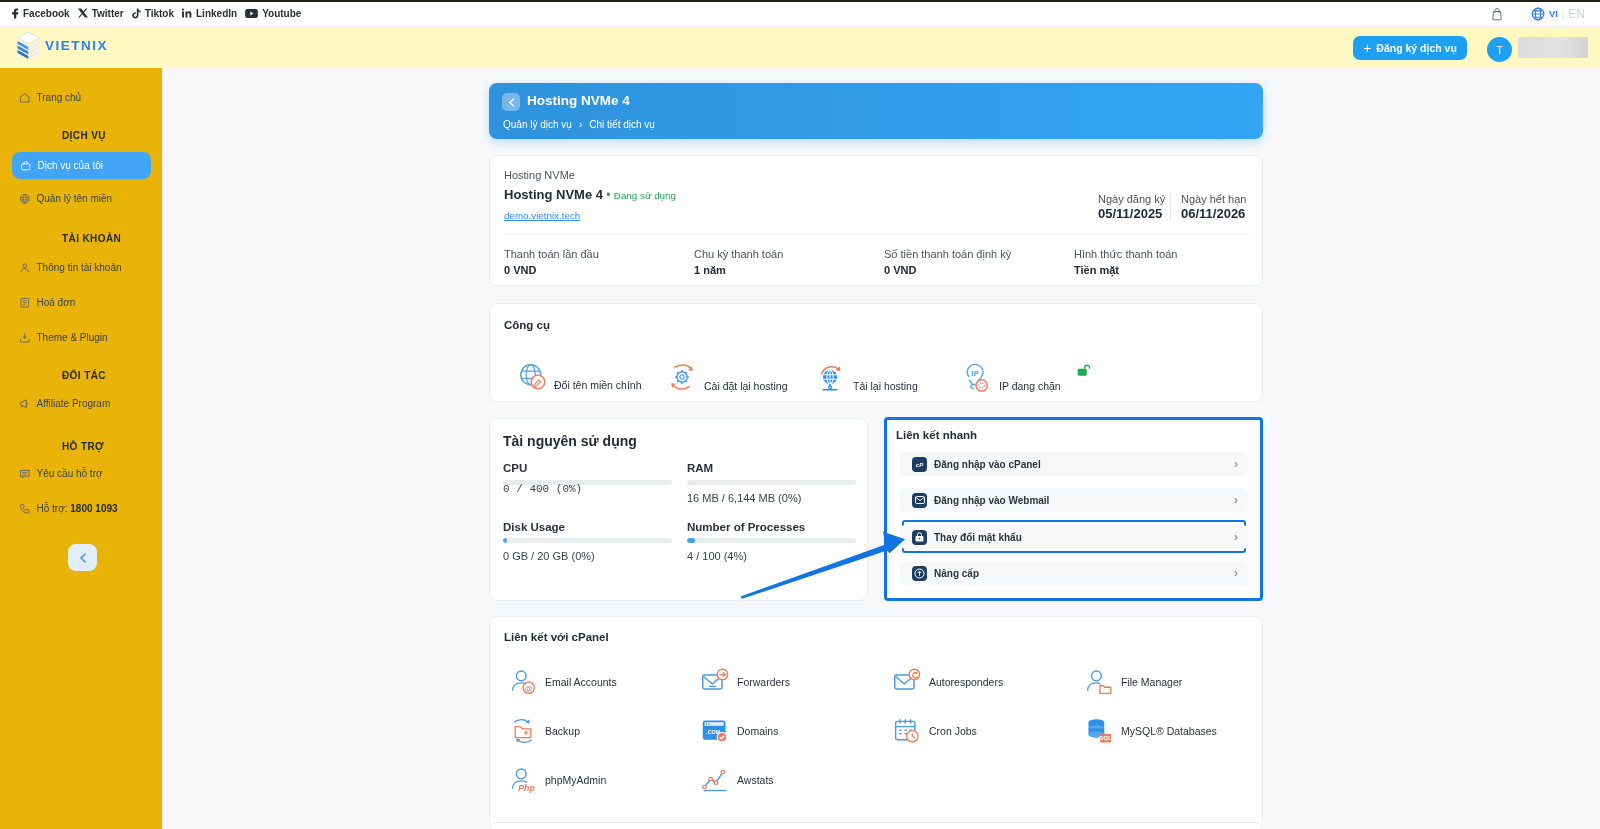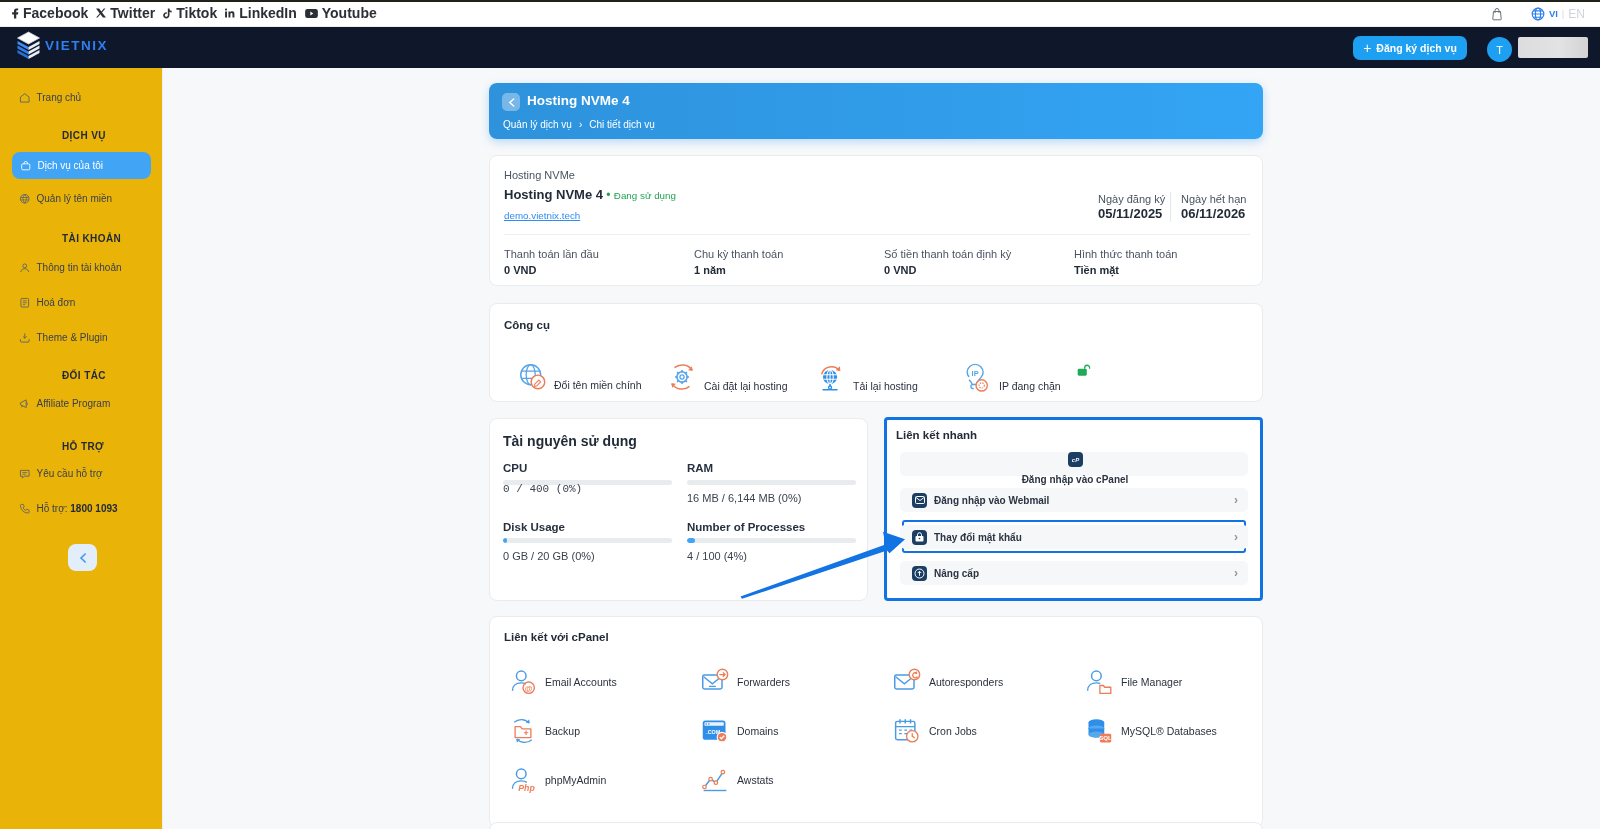--- a/index.html
+++ b/index.html
@@ -1,25 +1,25 @@
 <!DOCTYPE html>
 <html><head>
 <meta charset="utf-8">
 <style>
 *{margin:0;padding:0;box-sizing:border-box;}
 html,body{width:1600px;height:829px;overflow:hidden;}
 body{font-family:"Liberation Sans",sans-serif;background:#f7f8fa;position:relative;-webkit-font-smoothing:antialiased;}
 .abs{position:absolute;}
 
 #topbar{position:absolute;left:0;top:0;width:1600px;height:27px;background:#fff;border-bottom:1px solid #ececee;display:flex;align-items:center;padding-left:11px;gap:8px;z-index:5;}
-.soc{display:flex;align-items:center;gap:4px;font-size:14px;color:#2b2f36;font-weight:700;}
+.soc{display:flex;align-items:center;gap:4px;font-size:10px;color:#2b2f36;font-weight:700;}
 .soc svg{display:block;}
 #topright{position:absolute;right:15px;top:0;height:27px;display:flex;align-items:center;gap:28px;z-index:6;}
 
-#header{position:absolute;left:0;top:27px;width:1600px;height:41px;background:#0f172a;z-index:4;}
+#header{position:absolute;left:0;top:27px;width:1600px;height:41px;background:#fef9c3;z-index:4;}
 #logo{position:absolute;left:16px;top:4px;display:flex;align-items:center;gap:4px;}
 #logotext{font-size:13.5px;font-weight:700;color:#2e7ff0;letter-spacing:1.5px;}
 #regbtn{position:absolute;left:1353px;top:9px;width:114px;height:24px;background:#1d9ff2;border-radius:7px;color:#fff;font-size:10.5px;font-weight:700;display:flex;align-items:center;justify-content:center;gap:5px;}
 #avatar{position:absolute;left:1487px;top:10px;width:25px;height:25px;border-radius:50%;background:#1d9ff2;color:#fff;font-size:11px;display:flex;align-items:center;justify-content:center;}
 #nameblur{position:absolute;left:1518px;top:10px;width:70px;height:21px;background:linear-gradient(90deg,#dcdcdc,#e3e3e3 60%,#d2d2d2);border-radius:2px;}
 
 #sidebar{position:absolute;left:0;top:68px;width:163px;height:761px;background:#eab308;border-right:1px solid #ededf0;z-index:3;}
 .snav{position:absolute;left:19px;display:flex;align-items:center;gap:6px;font-size:10px;color:#39404c;}
 .snav svg{width:11.5px;height:11.5px;}
 #activepill svg{width:11.5px;height:11.5px;}
@@ -270,21 +270,21 @@
   <div class="rval" style="left:13px;top:131px;">0 GB / 20 GB (0%)</div>
   <div class="rlabel" style="left:197px;top:102px;">Number of Processes</div>
   <div class="rbar" style="left:197px;top:119px;">
       <i style="width:8px;"></i>
     </div>
   <div class="rval" style="left:197px;top:131px;">4 / 100 (4%)</div>
 </div>
 
 <div id="qlcard" class="abs">
   <div class="ctitle abs" style="left:9px;top:9px;font-size:11.5px;">Liên kết nhanh</div>
-  <div class="qrow" style="top:32px;flex-direction:column;">
+  <div class="qrow" style="top:32px;">
     <span class="qico">
         <svg width="11" height="11" viewBox="0 0 24 24">
           <text x="12" y="16.5" font-size="13" font-weight="bold" font-style="italic" fill="#fff" text-anchor="middle" font-family="Liberation Sans">cP</text>
         </svg>
       </span>
     Đăng nhập vào cPanel<span class="qchev">›</span>
   </div>
   <div class="qrow" style="top:68px;">
     <span class="qico">
         <svg width="10" height="8" viewBox="0 0 20 16">

